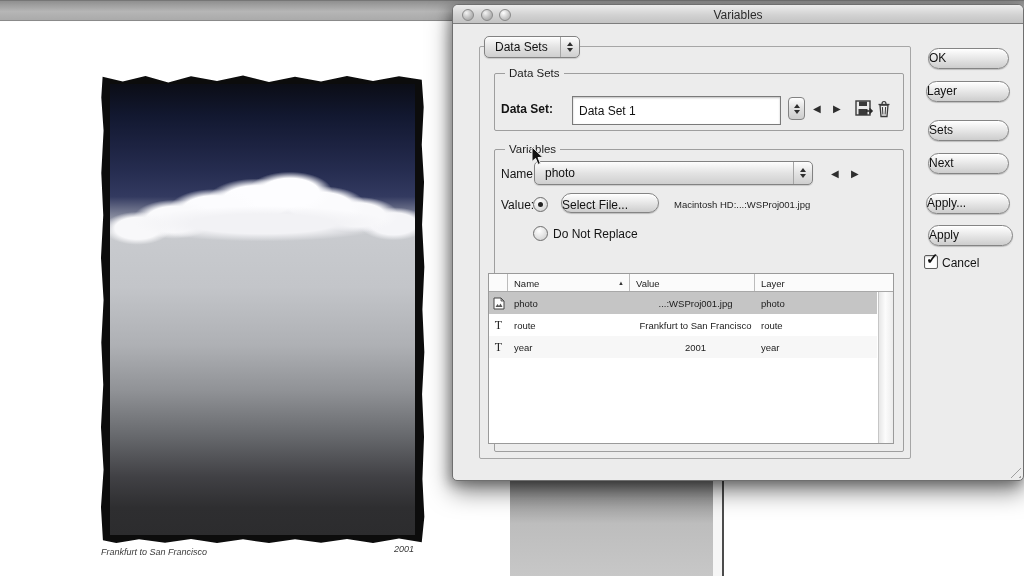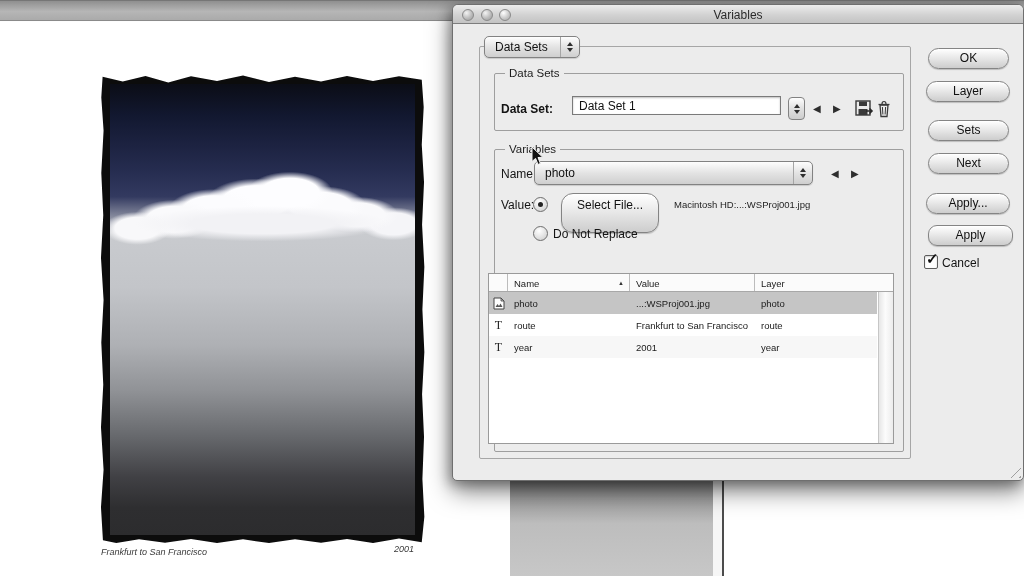--- a/index.html
+++ b/index.html
@@ -82,36 +82,36 @@
   .stepper { position:absolute; width:17px; height:23px; border:1px solid #828282; border-radius:4px;
     background:linear-gradient(#fefefe, #e0e0e0 50%, #cdcdcd);
     display:flex; flex-direction:column; align-items:center; justify-content:center; }
 
   .nav-arrow { position:absolute; font-size:10px; color:#2e2e2e; line-height:10px; }
 
   
   .pill { position:absolute; height:21px; border:1px solid #848484; border-radius:11px;
     background:linear-gradient(#ffffff, #e9e9e9 45%, #cdcdcd);
     box-shadow:inset 0 1px 0 #fff, 0 1px 1px rgba(0,0,0,0.2);
-    font-size:12px; color:#111; text-align:center; line-height:19px; }
+    font-size:12px; color:#111; line-height:19px; }
 
   .radio { position:absolute; width:15px; height:15px; border-radius:50%; border:1px solid #6e6e6e;
     background:radial-gradient(circle at 40% 30%, #ffffff, #dadada 70%, #c6c6c6); }
   .radio .dot { position:absolute; left:4px; top:4px; width:5px; height:5px; border-radius:50%; background:#222; }
 
   
   .vtable { position:absolute; left:35px; top:268px; width:406px; height:171px; background:#fff;
     border:1px solid #9a9a9a; font-size:9.5px; color:#1b1b1b; }
   .thead { position:absolute; left:0; top:0; right:0; height:18px; background:#fbfbfb; border-bottom:1px solid #a8a8a8; display:flex; }
   .th { padding:4px 0 0 6px; border-right:1px solid #bcbcbc; height:100%; }
   .th.c0 { width:19px; } .th.c1 { width:122px; position:relative; } .th.c2 { width:125px; } .th.c3 { flex:1; border-right:none; }
   .sort { position:absolute; right:5px; top:6px; font-size:6px; color:#333; }
   .trow { position:absolute; left:0; height:22px; display:flex; align-items:center; }
   .trow .c0 { width:19px; text-align:center; } .trow .c1 { width:122px; padding-left:6px; }
-  .trow .c2 { width:125px; padding-left:6px; } .trow .c3 { flex:1; padding-left:6px; }
+  .trow .c2 { width:125px; padding-left:6px;text-align:center; } .trow .c3 { flex:1; padding-left:6px; }
   .row-sel { background:#c5c5c5; width:calc(100% - 16px); }
   .row-norm { width:calc(100% - 16px); }
   .t-icon { font-family:"Liberation Serif", serif; font-size:12px; color:#222; }
   .scrolltrack { position:absolute; right:0; top:18px; bottom:0; width:15px;
     background:linear-gradient(to right, #e6e6e6, #fcfcfc 45%, #ececec); border-left:1px solid #c6c6c6; }
 
   .grip { position:absolute; right:2px; bottom:2px; width:16px; height:16px;
     background:repeating-linear-gradient(135deg, rgba(0,0,0,0) 0 3px, #9f9f9f 3px 4px, rgba(0,0,0,0) 4px 6px);
     clip-path:polygon(100% 0, 100% 100%, 0 100%); }
 
@@ -159,21 +159,21 @@
       <span class="pstep">
           <span class="tri-up"></span>
           <span class="tri-down"></span>
         </span>
     </div>
 
     <div class="group" style="left:41px; top:68px; width:410px; height:58px;">
       <div class="group-label">Data Sets</div>
     </div>
     <div class="label" style="left:48px; top:97px;font-weight:bold;">Data Set:</div>
-    <div class="textfield" style="left:119px; top:91px; width:209px; height:19px;">
+    <div class="textfield" style="left:119px; top:91px; width:209px; height:29px;">
       <span>Data Set 1</span>
     </div>
     <div class="stepper" style="left:335px; top:92px;">
       <span class="tri-up"></span>
       <span class="tri-down"></span>
     </div>
     <div class="nav-arrow" style="left:360px; top:99px;">◀</div>
     <div class="nav-arrow" style="left:380px; top:99px;">▶</div>
     <svg class="icon-svg" style="left:402px; top:95px;" width="19" height="18" viewBox="0 0 19 18">
       <rect x="1" y="1" width="14" height="14" fill="none" stroke="#3a3a3a" stroke-width="1.4"></rect>
@@ -200,21 +200,21 @@
           <span class="tri-down"></span>
         </span>
     </div>
     <div class="nav-arrow" style="left:378px; top:164px;">◀</div>
     <div class="nav-arrow" style="left:398px; top:164px;">▶</div>
 
     <div class="label" style="left:48px; top:193px;">Value:</div>
     <div class="radio" style="left:80px; top:192px;">
       <span class="dot"></span>
     </div>
-    <div class="pill" style="left:108px; top:188px; width:98px; border-radius:12px; height:40px; line-height:22px;">Select File...</div>
+    <div class="pill" style="left:108px; top:188px; width:98px; border-radius:12px; height:20px; line-height:22px;">Select File...</div>
     <div class="label" style="left:221px; top:194px; font-size:9.5px; color:#1e1e1e;">Macintosh HD:...:WSProj001.jpg</div>
     <div class="radio" style="left:80px; top:221px;"></div>
     <div class="label" style="left:100px; top:222px;">Do Not Replace</div>
 
     <div class="vtable">
       <div class="thead">
         <div class="th c0"></div>
         <div class="th c1">
           <span>Name</span>
           <span class="sort">▲</span>
@@ -251,21 +251,21 @@
       </div>
 
       <div class="scrolltrack"></div>
     </div>
 
     <div class="pill" style="left:475px; top:43px; width:81px;">OK</div>
     <div class="pill" style="left:473px; top:76px; width:84px;">Layer</div>
     <div class="pill" style="left:475px; top:115px; width:81px;">Sets</div>
     <div class="pill" style="left:475px; top:148px; width:81px;">Next</div>
     <div class="pill" style="left:473px; top:188px; width:84px;">Apply...</div>
-    <div class="pill" style="left:475px; top:220px; width:85px;border-radius:9px;">Apply</div>
+    <div class="pill" style="left:475px; top:220px; width:85px;">Apply</div>
     <div class="checkbox" style="left:471px; top:250px;">
       <span class="checkmark">✓</span>
     </div>
     <div class="label" style="left:489px; top:251px;">Cancel</div>
 
     <div class="grip"></div>
   </div>
 
   <svg class="cursor" width="13" height="20" viewBox="0 0 13 20">
     <path d="M1 1 L1 15.5 L4.6 12.4 L7 18.5 L9.4 17.4 L7 11.5 L11.8 11.3 Z" fill="#111" stroke="#f5f5f5" stroke-width="1"></path>

